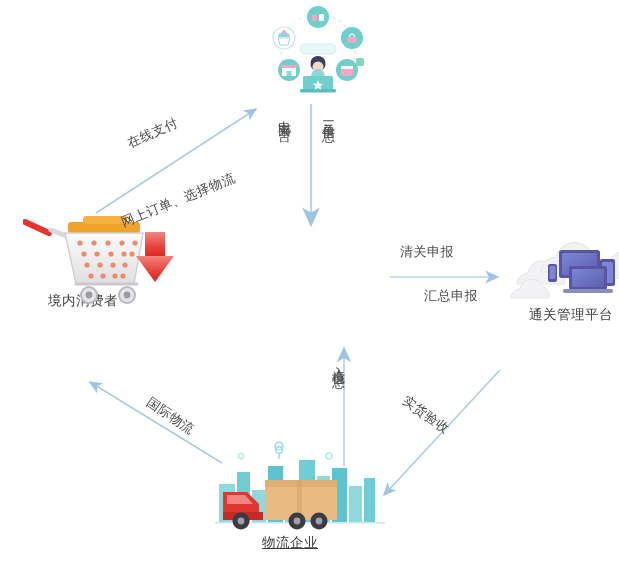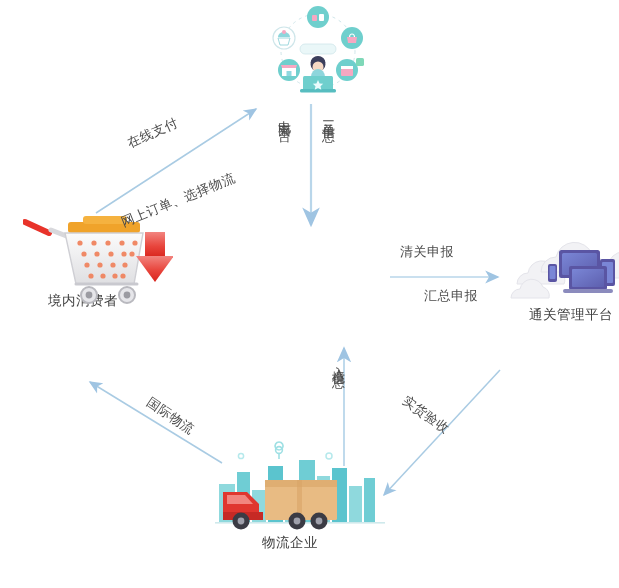--- a/index.html
+++ b/index.html
@@ -274,21 +274,21 @@
         <rect x="18" y="80" width="40" height="8" fill="#c62a25"></rect>
 
         <circle cx="36" cy="89" r="8.5" fill="#3b3b44"></circle>
         <circle cx="36" cy="89" r="3.4" fill="#9fa0ab"></circle>
         <circle cx="92" cy="89" r="8.5" fill="#3b3b44"></circle>
         <circle cx="92" cy="89" r="3.4" fill="#9fa0ab"></circle>
         <circle cx="114" cy="89" r="8.5" fill="#3b3b44"></circle>
         <circle cx="114" cy="89" r="3.4" fill="#9fa0ab"></circle>
       </svg>
     </div>
-    <div class="node-label" style="margin-top:6px;">物流企业</div>
+    <div class="node-label" style="margin-top:6px;text-decoration:underline;">物流企业</div>
   </div>
 
   <div class="edge-label rot-up-24" style="left:128px; top:135px;">在线支付</div>
 
   <div class="edge-label rot-up-22" style="left:122px; top:214px;">网上订单、选择物流</div>
 
   <div class="edge-label vertical" style="left:278px; top:110px;">电商平台</div>
 
   <div class="edge-label vertical" style="left:322px; top:110px;">三单信息</div>
 

